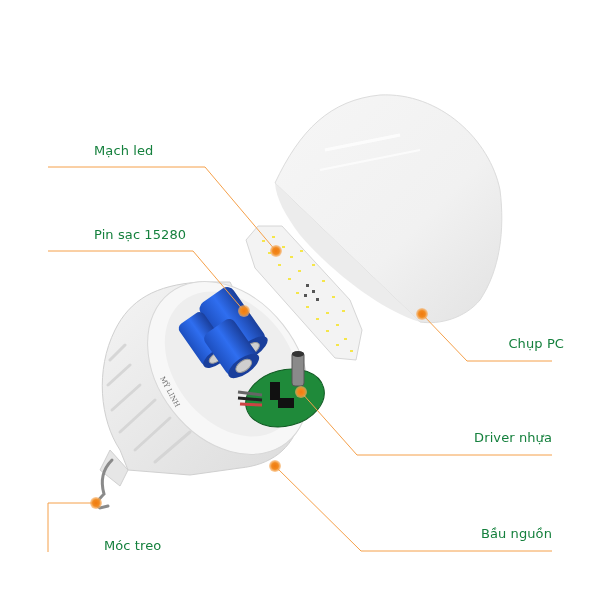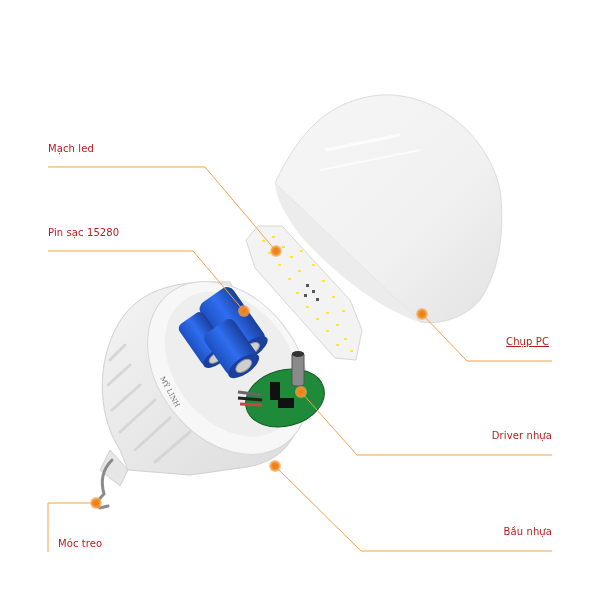--- a/index.html
+++ b/index.html
@@ -1,18 +1,18 @@
 <!DOCTYPE html>
 <html><head>
 <meta charset="utf-8">
 <style>
   html, body { margin:0; padding:0; background:#ffffff; }
   body { width:600px; height:600px; position:relative; overflow:hidden; font-family:"DejaVu Sans", sans-serif; }
   .stage { position:absolute; left:0; top:0; width:600px; height:600px; }
-  .label { position:absolute; font-size:10px; color:#b91c1c; letter-spacing:0.1px; white-space:nowrap; }
+  .label { position:absolute; font-size:13px; color:#15803d; letter-spacing:0.1px; white-space:nowrap;margin-left:46px; }
   .label.right { text-align:right; }
   svg { position:absolute; left:0; top:0; }
 </style>
 </head>
 <body>
 
 <div class="stage">
 <svg width="600" height="600" viewBox="0 0 600 600">
   <defs>
     <linearGradient id="domeG" x1="0" y1="0" x2="1" y2="1">
@@ -142,17 +142,17 @@
     <circle cx="244" cy="311" r="6" fill="url(#dotG)"></circle>
     <circle cx="422" cy="314" r="6" fill="url(#dotG)"></circle>
     <circle cx="301" cy="392" r="6" fill="url(#dotG)"></circle>
     <circle cx="275" cy="466" r="6" fill="url(#dotG)"></circle>
     <circle cx="96" cy="503" r="6" fill="url(#dotG)"></circle>
   </g>
 </svg>
 
 <div class="label" style="left:48px; top:143px;">Mạch led</div>
 <div class="label" style="left:48px; top:227px;">Pin sạc 15280</div>
-<div class="label right" style="right:51px; top:336px;text-decoration:underline;">Chụp PC</div>
+<div class="label right" style="right:36px; top:336px;">Chụp PC</div>
 <div class="label right" style="right:48px; top:430px;">Driver nhựa</div>
-<div class="label right" style="right:48px; top:526px;">Bầu nhựa</div>
+<div class="label right" style="right:48px; top:526px;">Bầu nguồn</div>
 <div class="label" style="left:58px; top:538px;">Móc treo</div>
 </div>
 
 </body></html>

